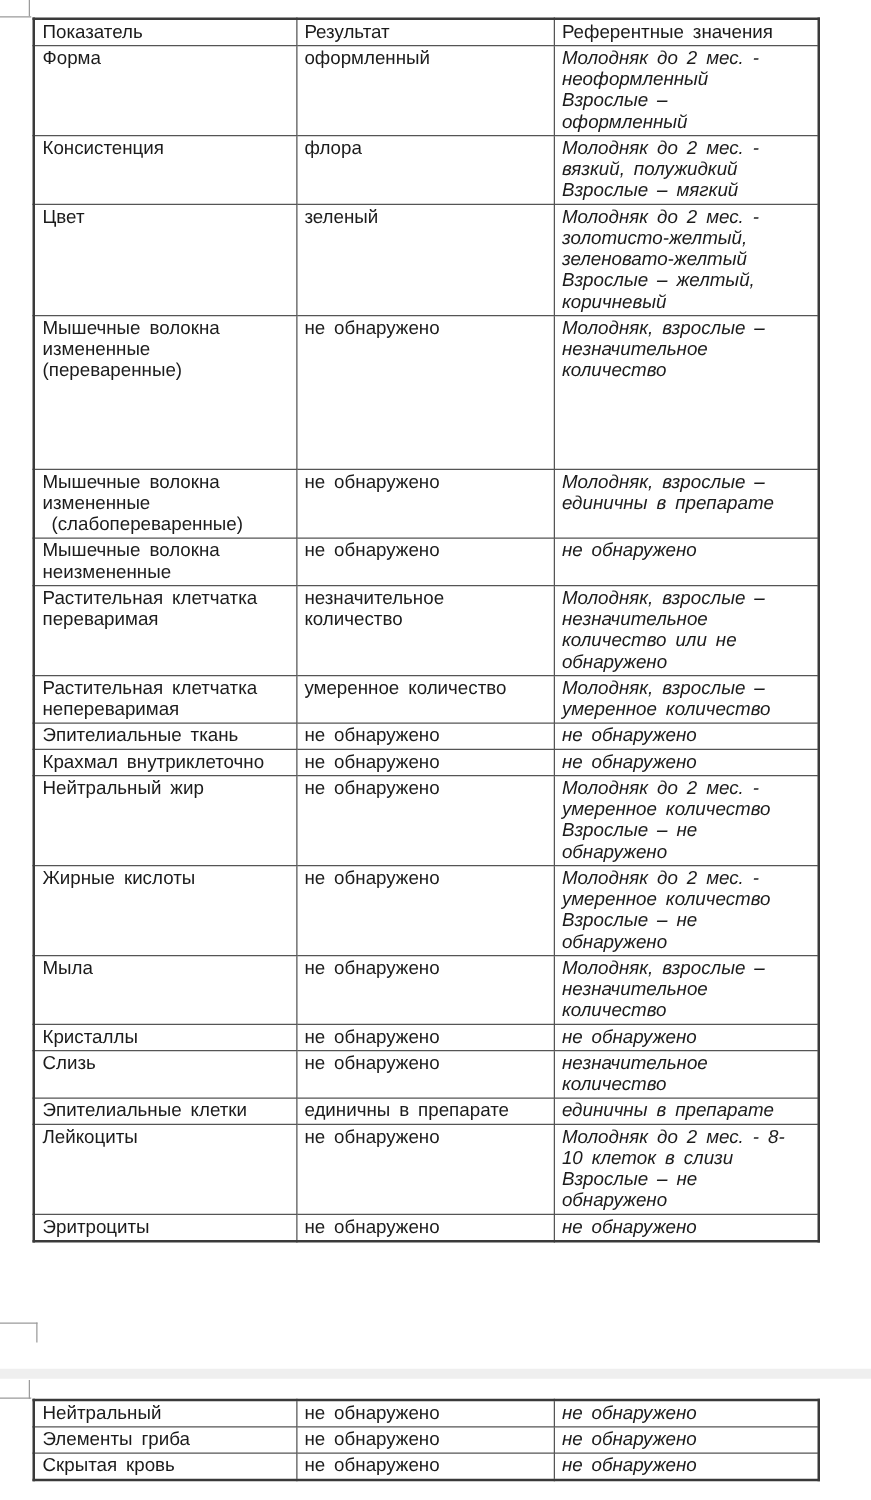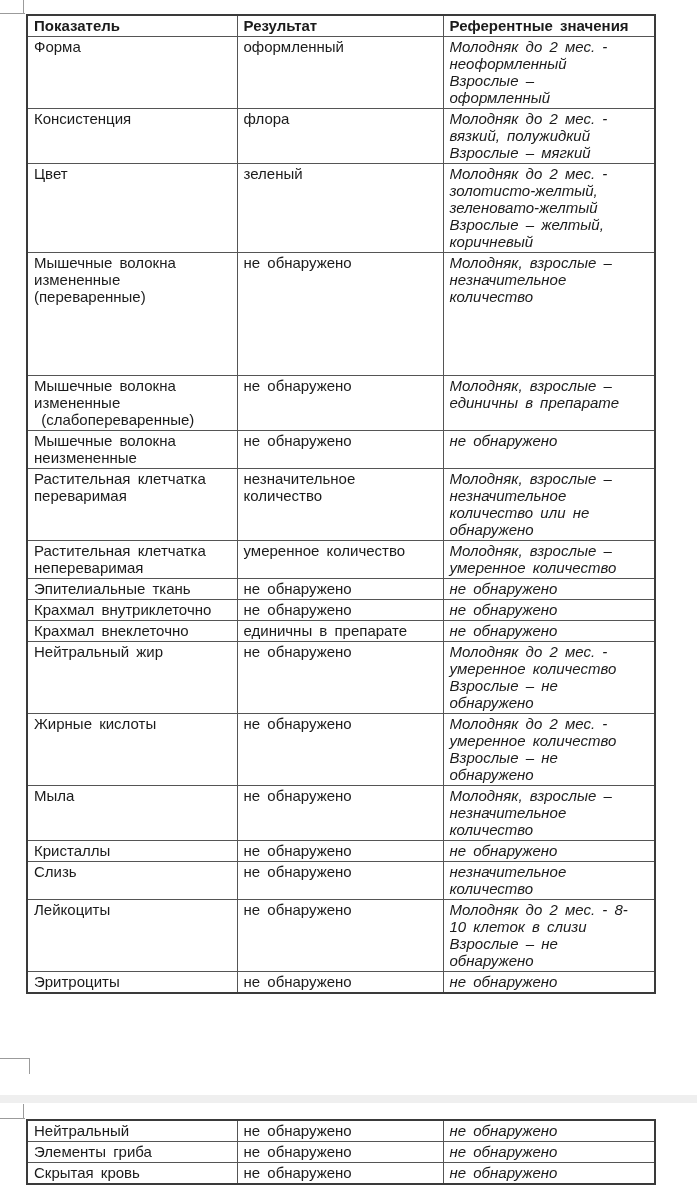--- a/index.html
+++ b/index.html
@@ -30,21 +30,21 @@
     border: 1px solid #555555;
     padding: 1px 5px 2px 6px;
     vertical-align: top;
     text-align: left;
     font-size: 15px;
     line-height: 17px;
     white-space: pre-line;
     word-spacing: 3px;
     font-weight: normal;
   }
-  .doc-table th { font-weight: bold; }
+  .doc-table th { font-weight: normal; }
   .th-result { padding-left: 17px; margin-left: 32px; }
   .c1 { font-weight: bold; }
   .c3 { font-style: italic; margin-left: 27px; }
   tr.row-tall td { height: 119px; }
   .crop-mark {
     position: absolute;
     background: #9b9b9b;
   }
   #mark-p1-top-h { top: 13px; left: 0; width: 25px; height: 1px; }
   #mark-p1-top-v { top: 0; left: 23px; width: 1px; height: 13px; }
@@ -154,25 +154,20 @@
     <td class="c1">Эпителиальные ткань</td>
     <td class="c2">не обнаружено</td>
     <td class="c3">не обнаружено</td>
   </tr>
   <tr>
     <td class="c1">Крахмал внутриклеточно</td>
     <td class="c2">не обнаружено</td>
     <td class="c3">не обнаружено</td>
   </tr>
   <tr>
-    <td class="c1">Крахмал внеклеточно</td>
-    <td class="c2">единичны в препарате</td>
-    <td class="c3">не обнаружено</td>
-  </tr>
-  <tr>
     <td class="c1">Нейтральный жир</td>
     <td class="c2">не обнаружено</td>
     <td class="c3">Молодняк до 2 мес. -
 умеренное количество
 Взрослые – не
 обнаружено</td>
   </tr>
   <tr>
     <td class="c1">Жирные кислоты</td>
     <td class="c2">не обнаружено</td>
@@ -191,20 +186,25 @@
   <tr>
     <td class="c1">Кристаллы</td>
     <td class="c2">не обнаружено</td>
     <td class="c3">не обнаружено</td>
   </tr>
   <tr>
     <td class="c1">Слизь</td>
     <td class="c2">не обнаружено</td>
     <td class="c3">незначительное
 количество</td>
+  </tr>
+  <tr>
+    <td class="c1">Эпителиальные клетки</td>
+    <td class="c2">единичны в препарате</td>
+    <td class="c3">единичны в препарате</td>
   </tr>
   <tr>
     <td class="c1">Лейкоциты</td>
     <td class="c2">не обнаружено</td>
     <td class="c3">Молодняк до 2 мес. - 8-
 10 клеток в слизи
 Взрослые – не
 обнаружено</td>
   </tr>
   <tr>

